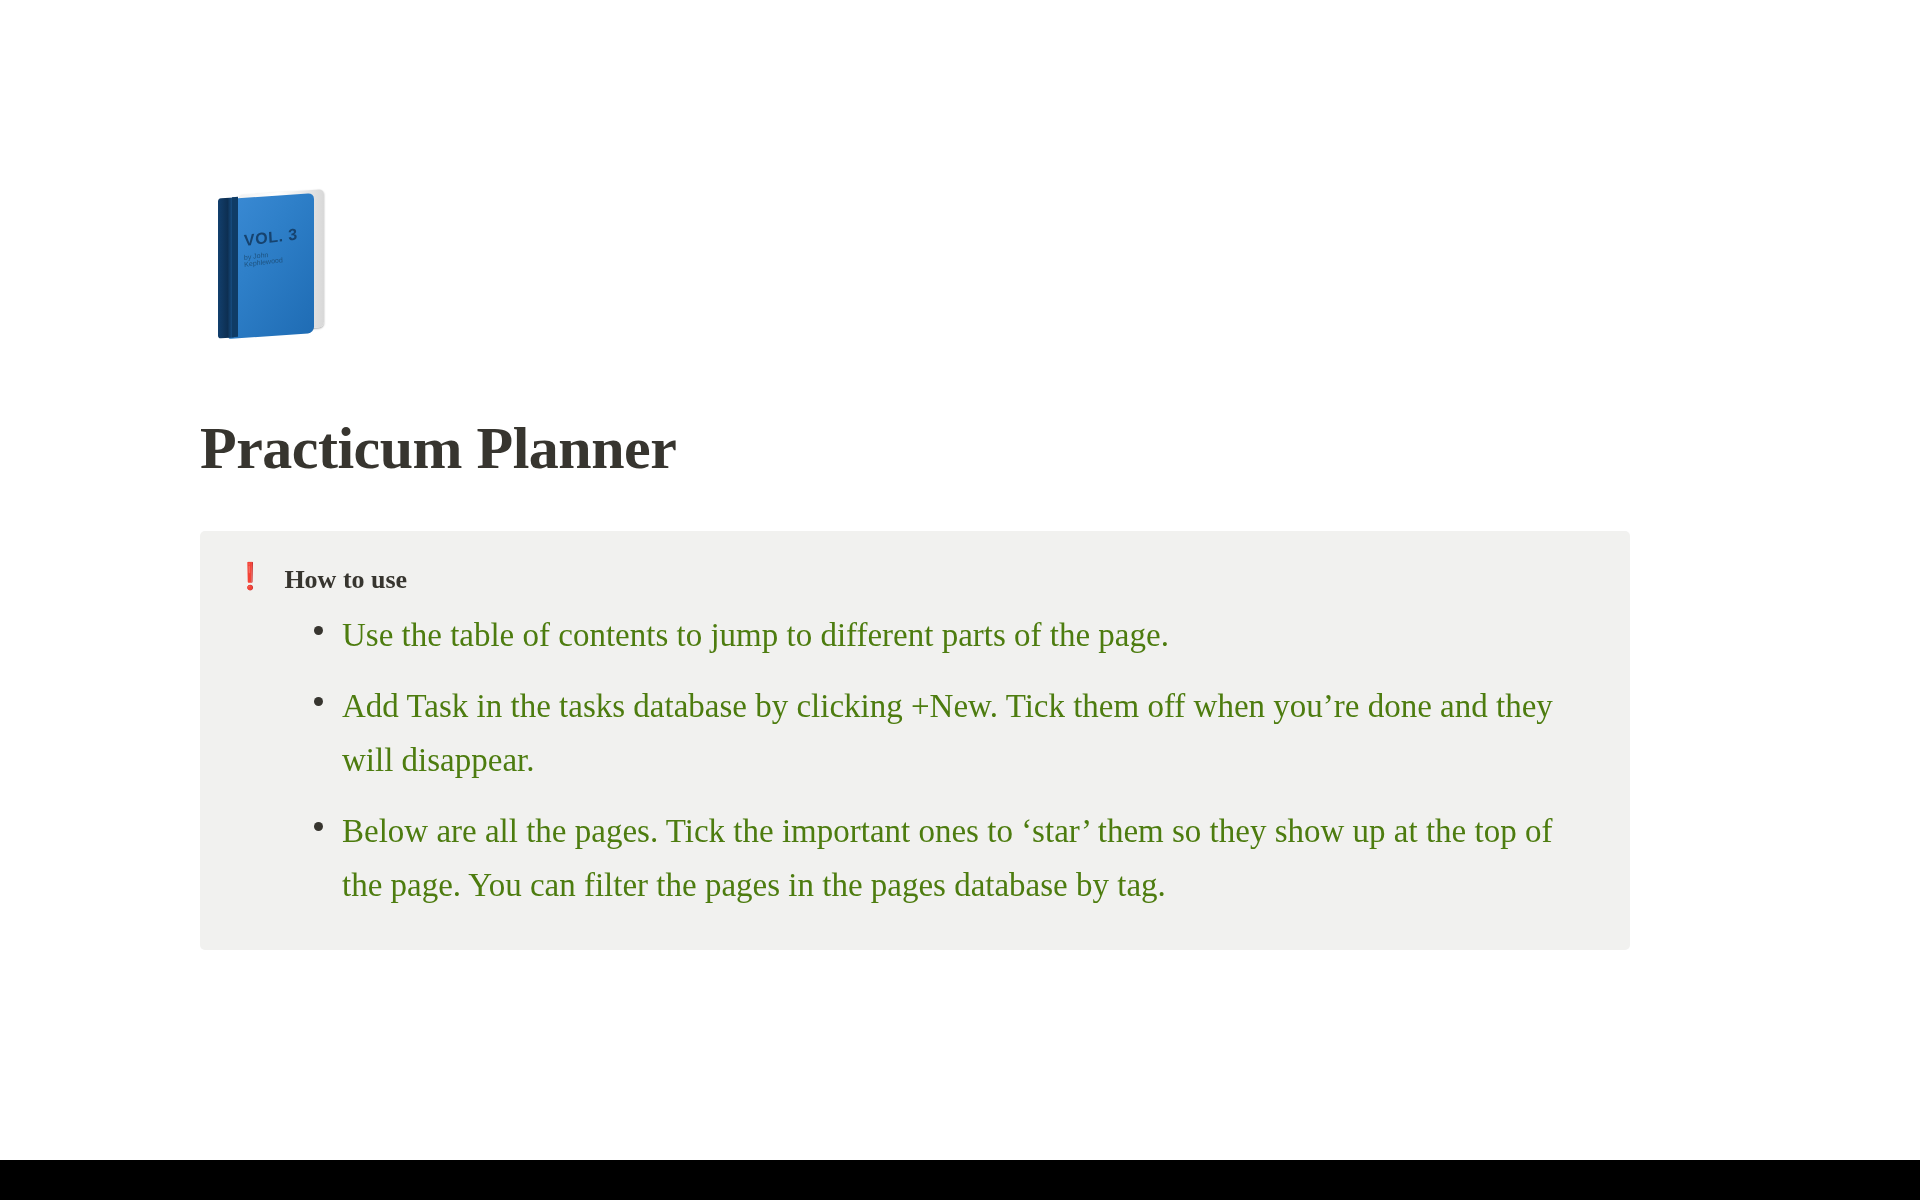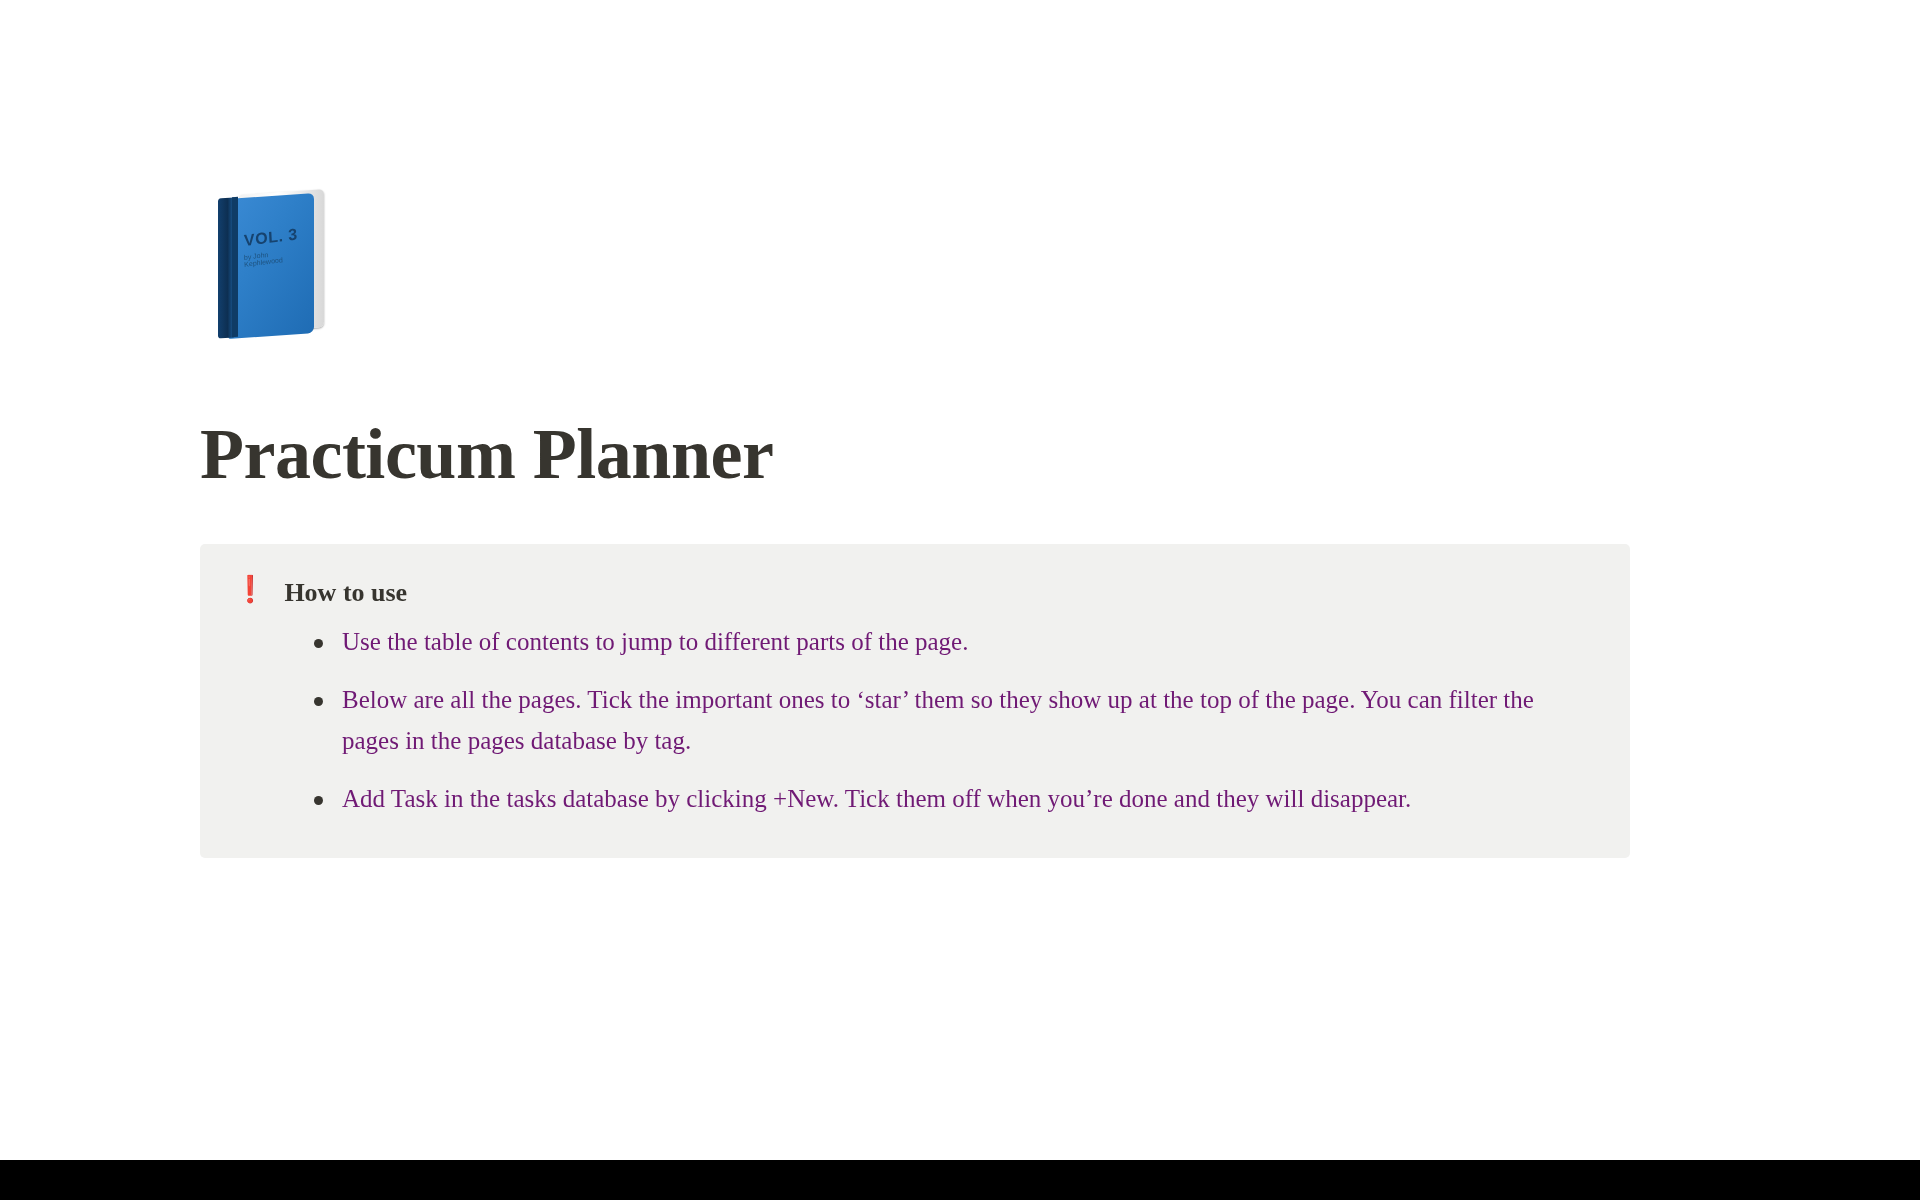--- a/index.html
+++ b/index.html
@@ -98,21 +98,21 @@
     width: 64px;
     transform: skewY(-4deg) rotate(-3deg);
     color: #1d527f;
     font-family: "Liberation Sans", sans-serif;
     font-size: 7px;
   }
   .title {
     margin-top: 75px;
     font-family: "Liberation Serif", serif;
     font-weight: bold;
-    font-size: 72px;
+    font-size: 60px;
     line-height: 1.1;
     color: #37352f;
     letter-spacing: -0.5px;
   }
   .callout {
     margin-top: 50px;
     margin-right: 150px;
     background: #f1f1ef;
     border-radius: 5px;
     padding: 30px 34px 38px 34px;
@@ -139,23 +139,23 @@
     padding-top: 2px;
   }
   ul.bullets {
     margin: 12px 0 0 0;
     padding-left: 78px;
     list-style: none;
   }
   ul.bullets li {
     position: relative;
     font-family: "Liberation Serif", serif;
-    font-size: 25px;
+    font-size: 33px;
     line-height: 1.62;
-    color: #701a75;
+    color: #4d7c0f;
     margin-bottom: 18px;
     padding-left: 30px;
   }
   ul.bullets li:last-child { margin-bottom: 0; }
   ul.bullets li::before {
     content: "";
     position: absolute;
     left: 2px;
     top: 17px;
     width: 9px;
@@ -183,19 +183,19 @@
 
     <h1 class="title">Practicum Planner</h1>
 
     <div class="callout">
       <div class="callout-head">
         <div class="callout-emoji">❗</div>
         <div class="callout-title">How to use</div>
       </div>
       <ul class="bullets">
         <li>Use the table of contents to jump to different parts of the page.</li>
+        <li>Add Task in the tasks database by clicking +New. Tick them off when you’re done and they will disappear.</li>
         <li>Below are all the pages. Tick the important ones to ‘star’ them so they show up at the top of the page. You can filter the pages in the pages database by tag.</li>
-        <li>Add Task in the tasks database by clicking +New. Tick them off when you’re done and they will disappear.</li>
       </ul>
     </div>
 
   </div>
 </div>
 
 </body></html>

